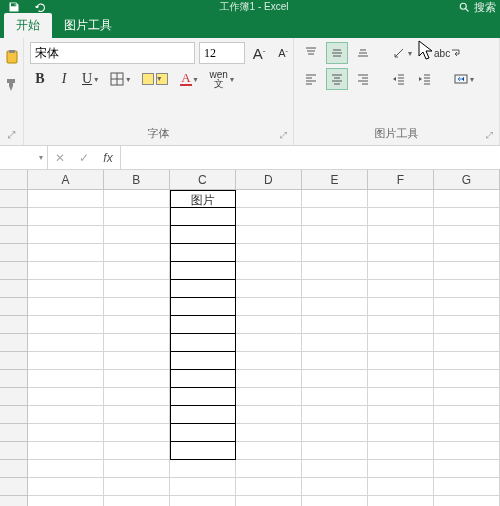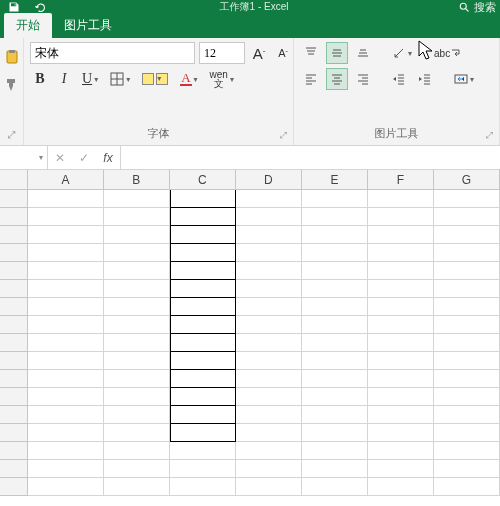--- a/index.html
+++ b/index.html
@@ -250,20 +250,30 @@
     <div class="ch" style="width:70px">D</div>
     <div class="ch" style="width:70px">E</div>
     <div class="ch" style="width:70px">F</div>
     <div class="ch" style="width:70px">G</div>
   </div>
   <div class="rows" id="rows">
       <div class="r">
         <div class="rh"></div>
         <div class="c" style="width: 80px;"></div>
         <div class="c" style="width: 70px;"></div>
+        <div class="c" style="width: 70px; border-width: 1px; border-style: solid; border-color: rgb(0, 0, 0);">图片</div>
+        <div class="c" style="width: 70px;"></div>
+        <div class="c" style="width: 70px;"></div>
+        <div class="c" style="width: 70px;"></div>
+        <div class="c" style="width: 70px;"></div>
+      </div>
+      <div class="r">
+        <div class="rh"></div>
+        <div class="c" style="width: 80px;"></div>
+        <div class="c" style="width: 70px;"></div>
         <div class="c" style="width: 70px; border-left: 1px solid rgb(0, 0, 0); border-right: 1px solid rgb(0, 0, 0); border-bottom: 1px solid rgb(0, 0, 0);"></div>
         <div class="c" style="width: 70px;"></div>
         <div class="c" style="width: 70px;"></div>
         <div class="c" style="width: 70px;"></div>
         <div class="c" style="width: 70px;"></div>
       </div>
       <div class="r">
         <div class="rh"></div>
         <div class="c" style="width: 80px;"></div>
         <div class="c" style="width: 70px;"></div>

